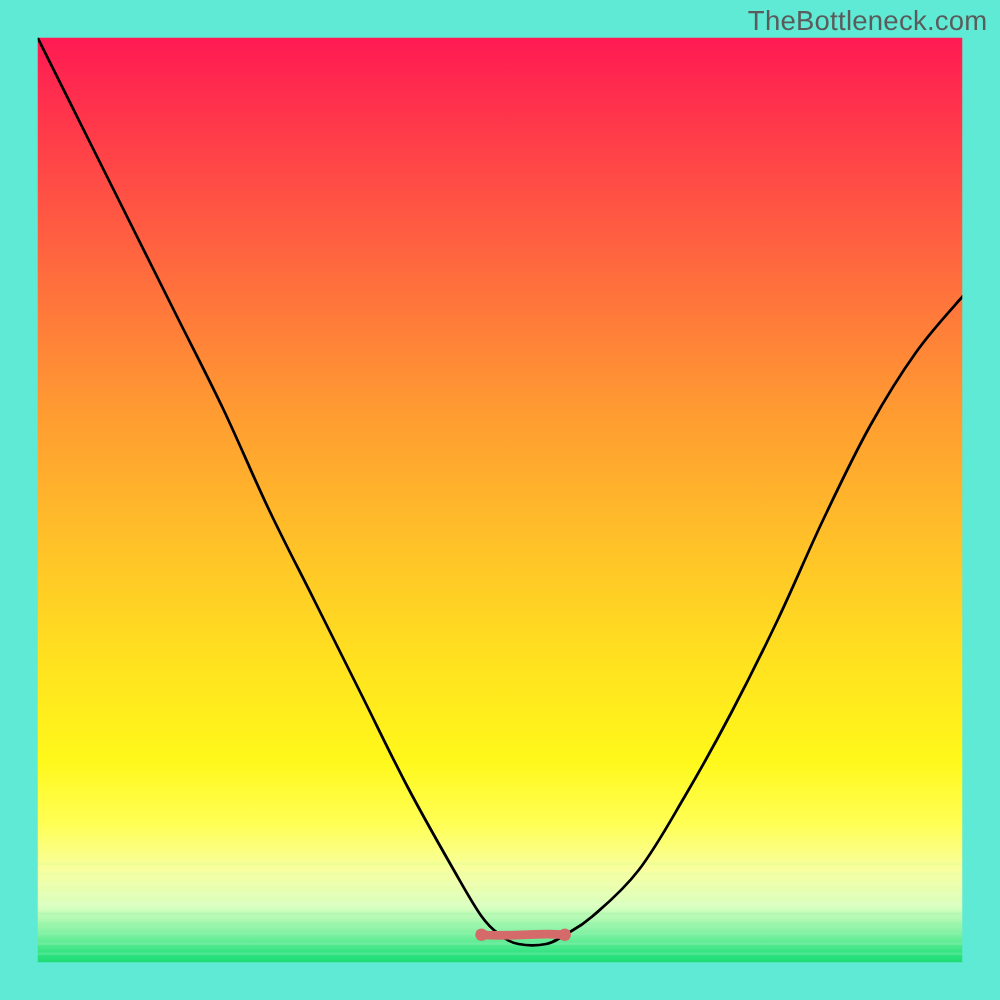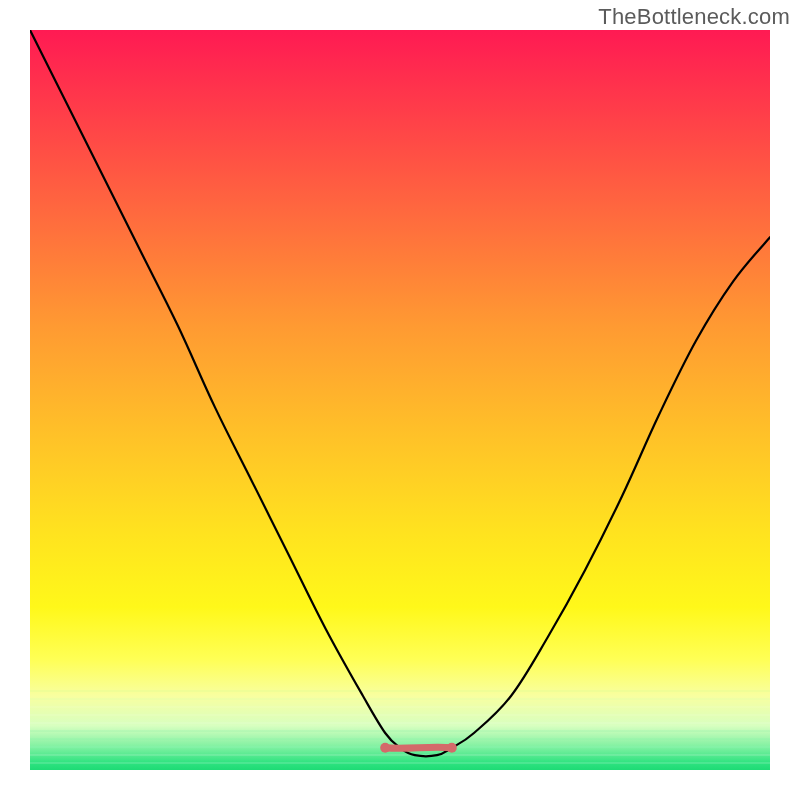--- a/index.html
+++ b/index.html
@@ -8,21 +8,21 @@
     width: 800px;
     height: 800px;
     background: #000;
     font-family: Arial, Helvetica, sans-serif;
     overflow: hidden;
   }
   .frame {
     position: relative;
     width: 800px;
     height: 800px;
-    background: #ffffff;
+    background: #5eead4;
   }
   .attribution {
     position: absolute;
     top: 4px;
     right: 10px;
     font-size: 22px;
     font-weight: 500;
     color: #5b5b5b;
     letter-spacing: 0.2px;
     z-index: 10;

